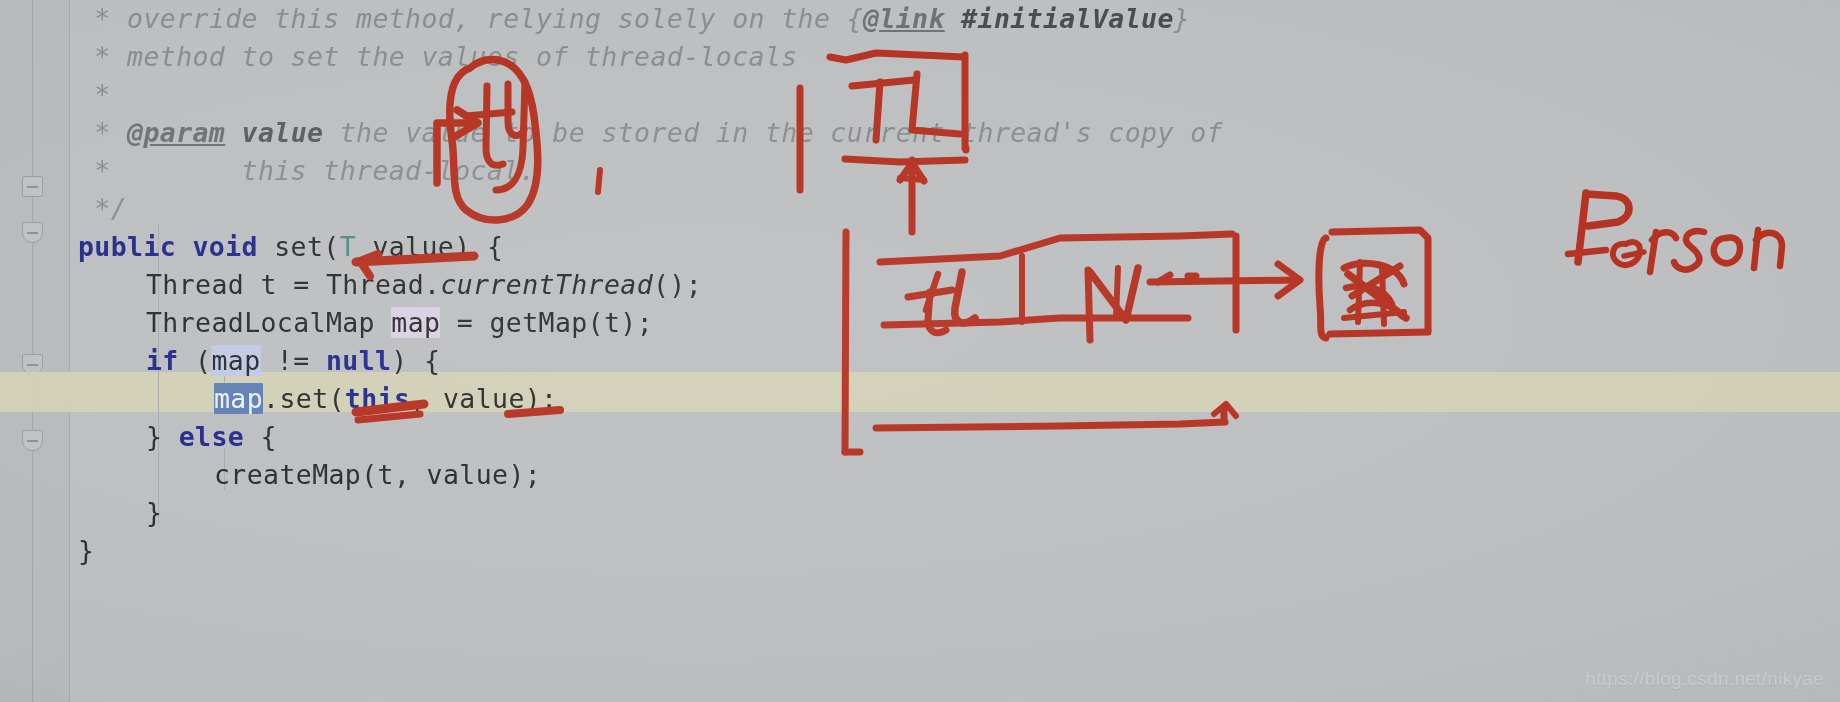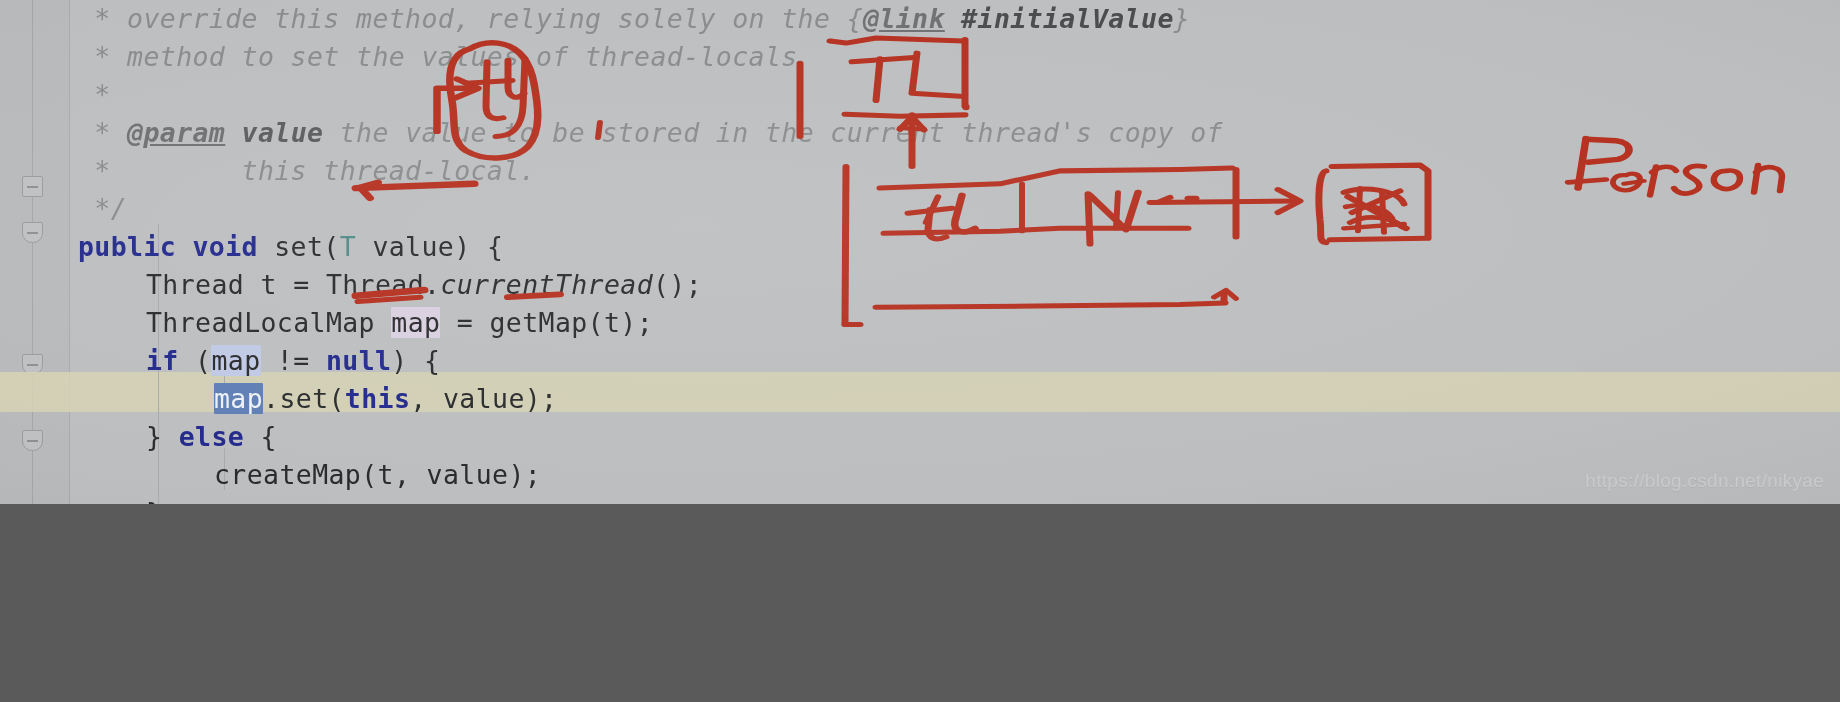--- a/index.html
+++ b/index.html
@@ -2,21 +2,21 @@
 <html><head>
 <meta charset="utf-8">
 <title>ThreadLocal.set source with red annotations</title>
 <style>
   * { margin:0; padding:0; box-sizing:border-box; }
   html, body { background:#5a5a5a; }
   body { font-family:"Liberation Sans", sans-serif; }
 
   #stage{
     position:relative;
-    width:1840px; height:504px;
+    width:1840px; height:702px;
     overflow:hidden;
     background:#4c1d95;
     
     filter: blur(0.35px);
   }
   #stage::after{
     content:"";
     position:absolute; inset:0;
     pointer-events:none;
     background:

